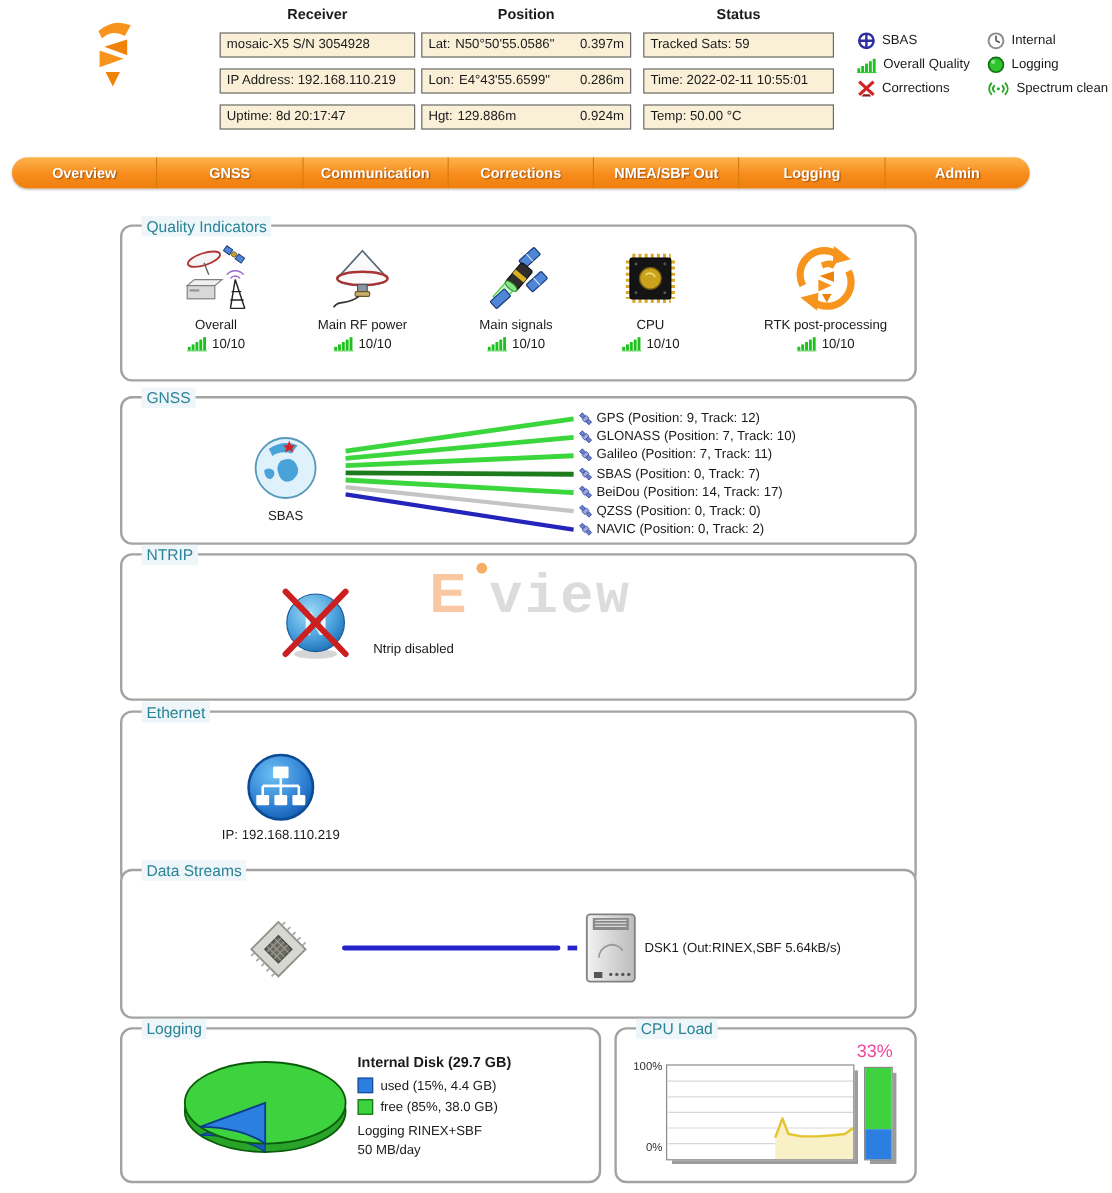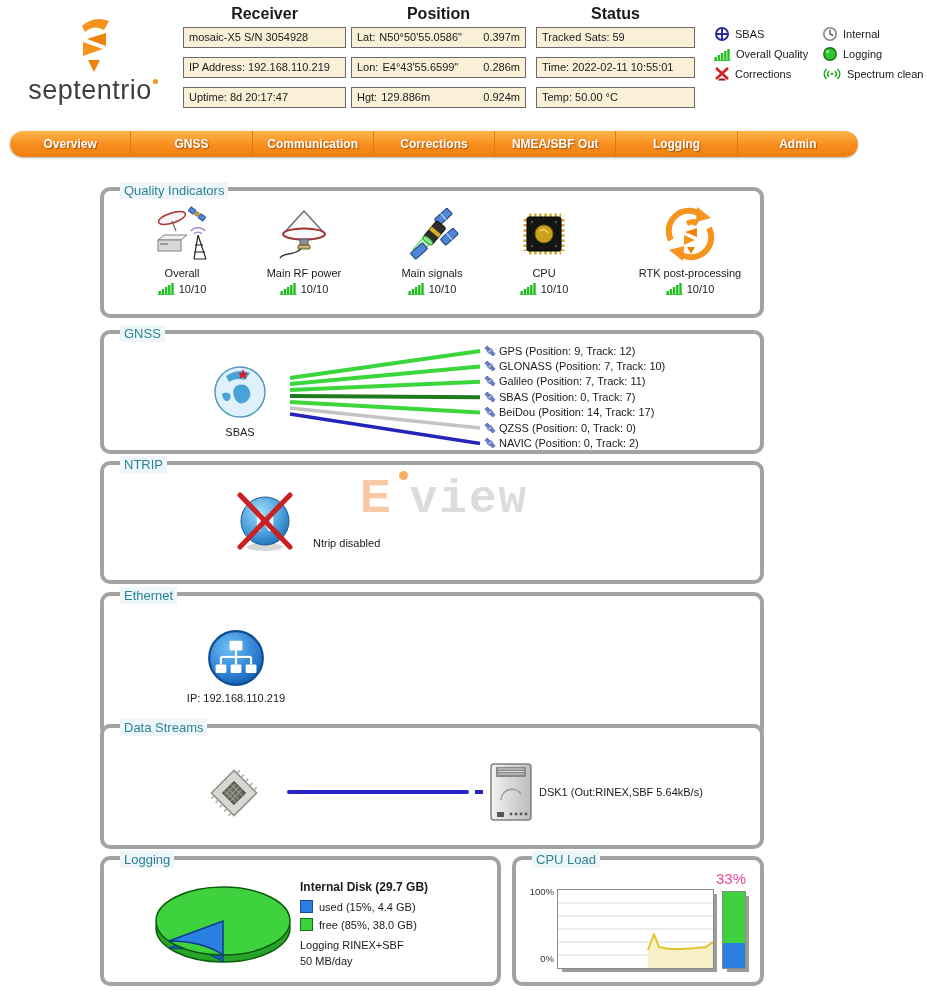--- a/index.html
+++ b/index.html
@@ -4,21 +4,21 @@
 <style>
   html,body{margin:0;padding:0;background:#fff;}
   .page{position:relative;width:927px;height:994px;background:#fff;overflow:hidden;
         font-family:"Liberation Sans","DejaVu Sans",sans-serif;color:#1a1a1a;}
   
   .logo{position:absolute;left:8px;top:14px;width:170px;text-align:center;}
   .logo svg{display:block;margin:0 auto;}
   .logo-text{font-size:27px;color:#3f3f3f;letter-spacing:.5px;line-height:28px;}
   .logo-dot{display:inline-block;width:5px;height:5px;border-radius:50%;background:#f7941d;vertical-align:top;margin:3px 0 0 1px;}
   .hcol{position:absolute;top:5px;}
-  .hcol-title{text-align:center;font-weight:bold;font-size:16px;height:17px;}
+  .hcol-title{text-align:center;font-weight:bold;font-size:12px;height:17px;}
   .info-box{position:absolute;left:0;right:0;height:21px;background:#faf0d8;border:1px solid #6b6b6b;
             font-size:11px;line-height:19px;padding:0 5px;box-sizing:border-box;white-space:nowrap;overflow:hidden;}
   .b1{top:22px}.b2{top:52px}.b3{top:82px}
   .col-receiver{left:183px;width:163px;}
   .col-position{left:351px;width:175px;}
   .col-status{left:536px;width:159px;}
   .pos-flex{display:flex;}
   .pos-label{margin-right:4px;}
   .pos-val{flex:1;}
   .pos-acc{text-align:right;}
@@ -26,21 +26,21 @@
           grid-template-rows:repeat(3,20px);grid-template-columns:108px auto;font-size:11px;}
   .legend-item{display:flex;align-items:center;gap:5px;white-space:nowrap;}
   
   .navbar{position:absolute;left:10px;top:131px;width:848px;height:26px;border-radius:13px;
           background:linear-gradient(#fdb44e,#f78c1c 55%,#ef7f0e);display:flex;overflow:hidden;
           box-shadow:0 1px 2px rgba(0,0,0,.3);}
   .nav-tab{flex:1;text-align:center;line-height:26px;font-size:12px;font-weight:bold;color:#fff;
            text-shadow:1px 1px 1px rgba(150,70,0,.8);border-right:1px solid #d97c0e;cursor:pointer;}
   .nav-tab:last-child{border-right:none;}
   
-  .panel{position:absolute;border:4px solid #a3a3a3;border-radius:10px;background:#fff;box-sizing:border-box;}
+  .panel{position:absolute;border:2px solid #a3a3a3;border-radius:10px;background:#fff;box-sizing:border-box;}
   .panel-legend{position:absolute;top:-9px;left:16px;background:#eef6f9;color:#2a8396;font-size:13px;
                 padding:0 4px;line-height:17px;white-space:nowrap;}
   .p-quality{left:100px;top:187px;width:664px;height:131px;}
   .p-gnss{left:100px;top:330px;width:664px;height:124px;}
   .p-ntrip{left:100px;top:461px;width:664px;height:123px;}
   .p-eth{left:100px;top:592px;width:664px;height:146px;}
   .p-ds{left:100px;top:724px;width:664px;height:125px;}
   .p-log{left:100px;top:856px;width:401px;height:130px;}
   .p-cpu{left:512px;top:856px;width:252px;height:130px;}
   
@@ -95,21 +95,20 @@
 
 <div class="page">
 
   <div class="logo">
     <svg width="64" height="62" viewBox="0 0 64 62">
       <path d="M21,12 Q33,1 48,7 L43,16 Q33,10 24,18 Z" fill="#f7941d"></path>
       <polygon points="45,19 26,25 45,32" fill="#ef8208"></polygon>
       <polygon points="22,28 42,35 22,42" fill="#f7941d"></polygon>
       <polygon points="27,46 39,46 33,58" fill="#ef8208"></polygon>
     </svg>
-    <div class="logo-text"><span>septentrio</span><span class="logo-dot"></span></div>
   </div>
 
   <div class="hcol col-receiver">
     <div class="hcol-title">Receiver</div>
     <div class="info-box b1">mosaic-X5 S/N 3054928</div>
     <div class="info-box b2">IP Address: 192.168.110.219</div>
     <div class="info-box b3">Uptime: 8d 20:17:47</div>
   </div>
 
   <div class="hcol col-position">

